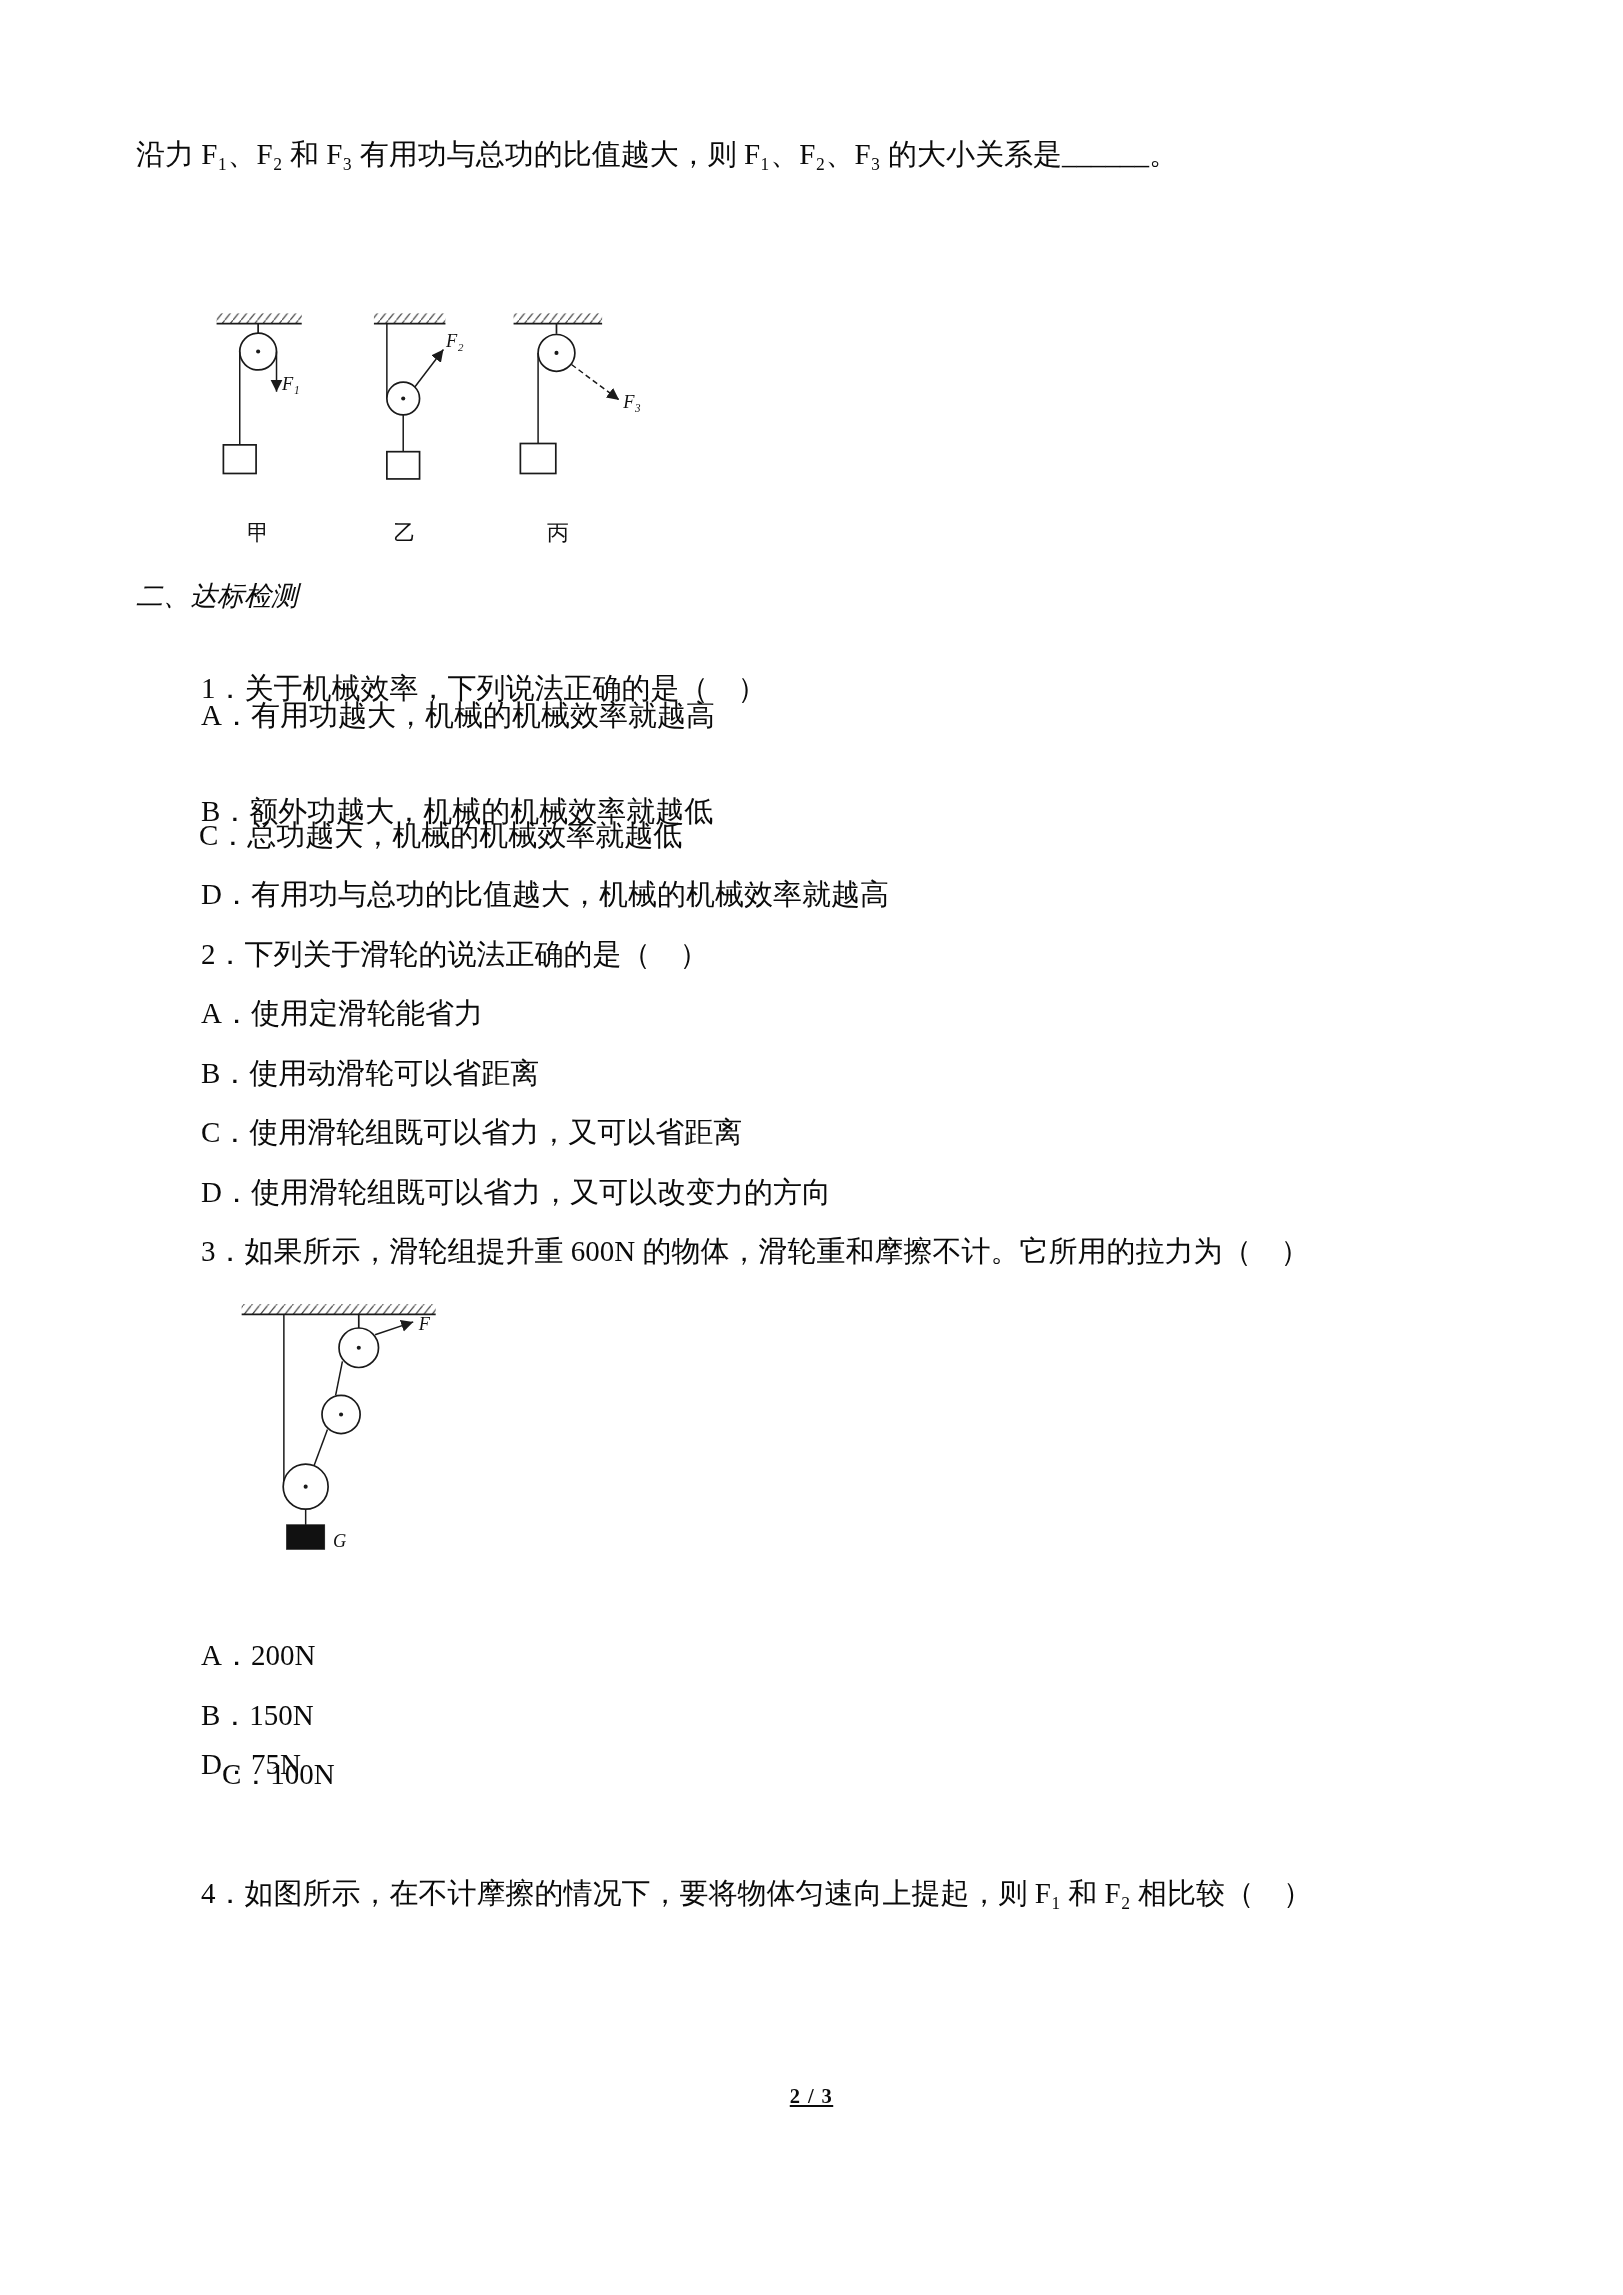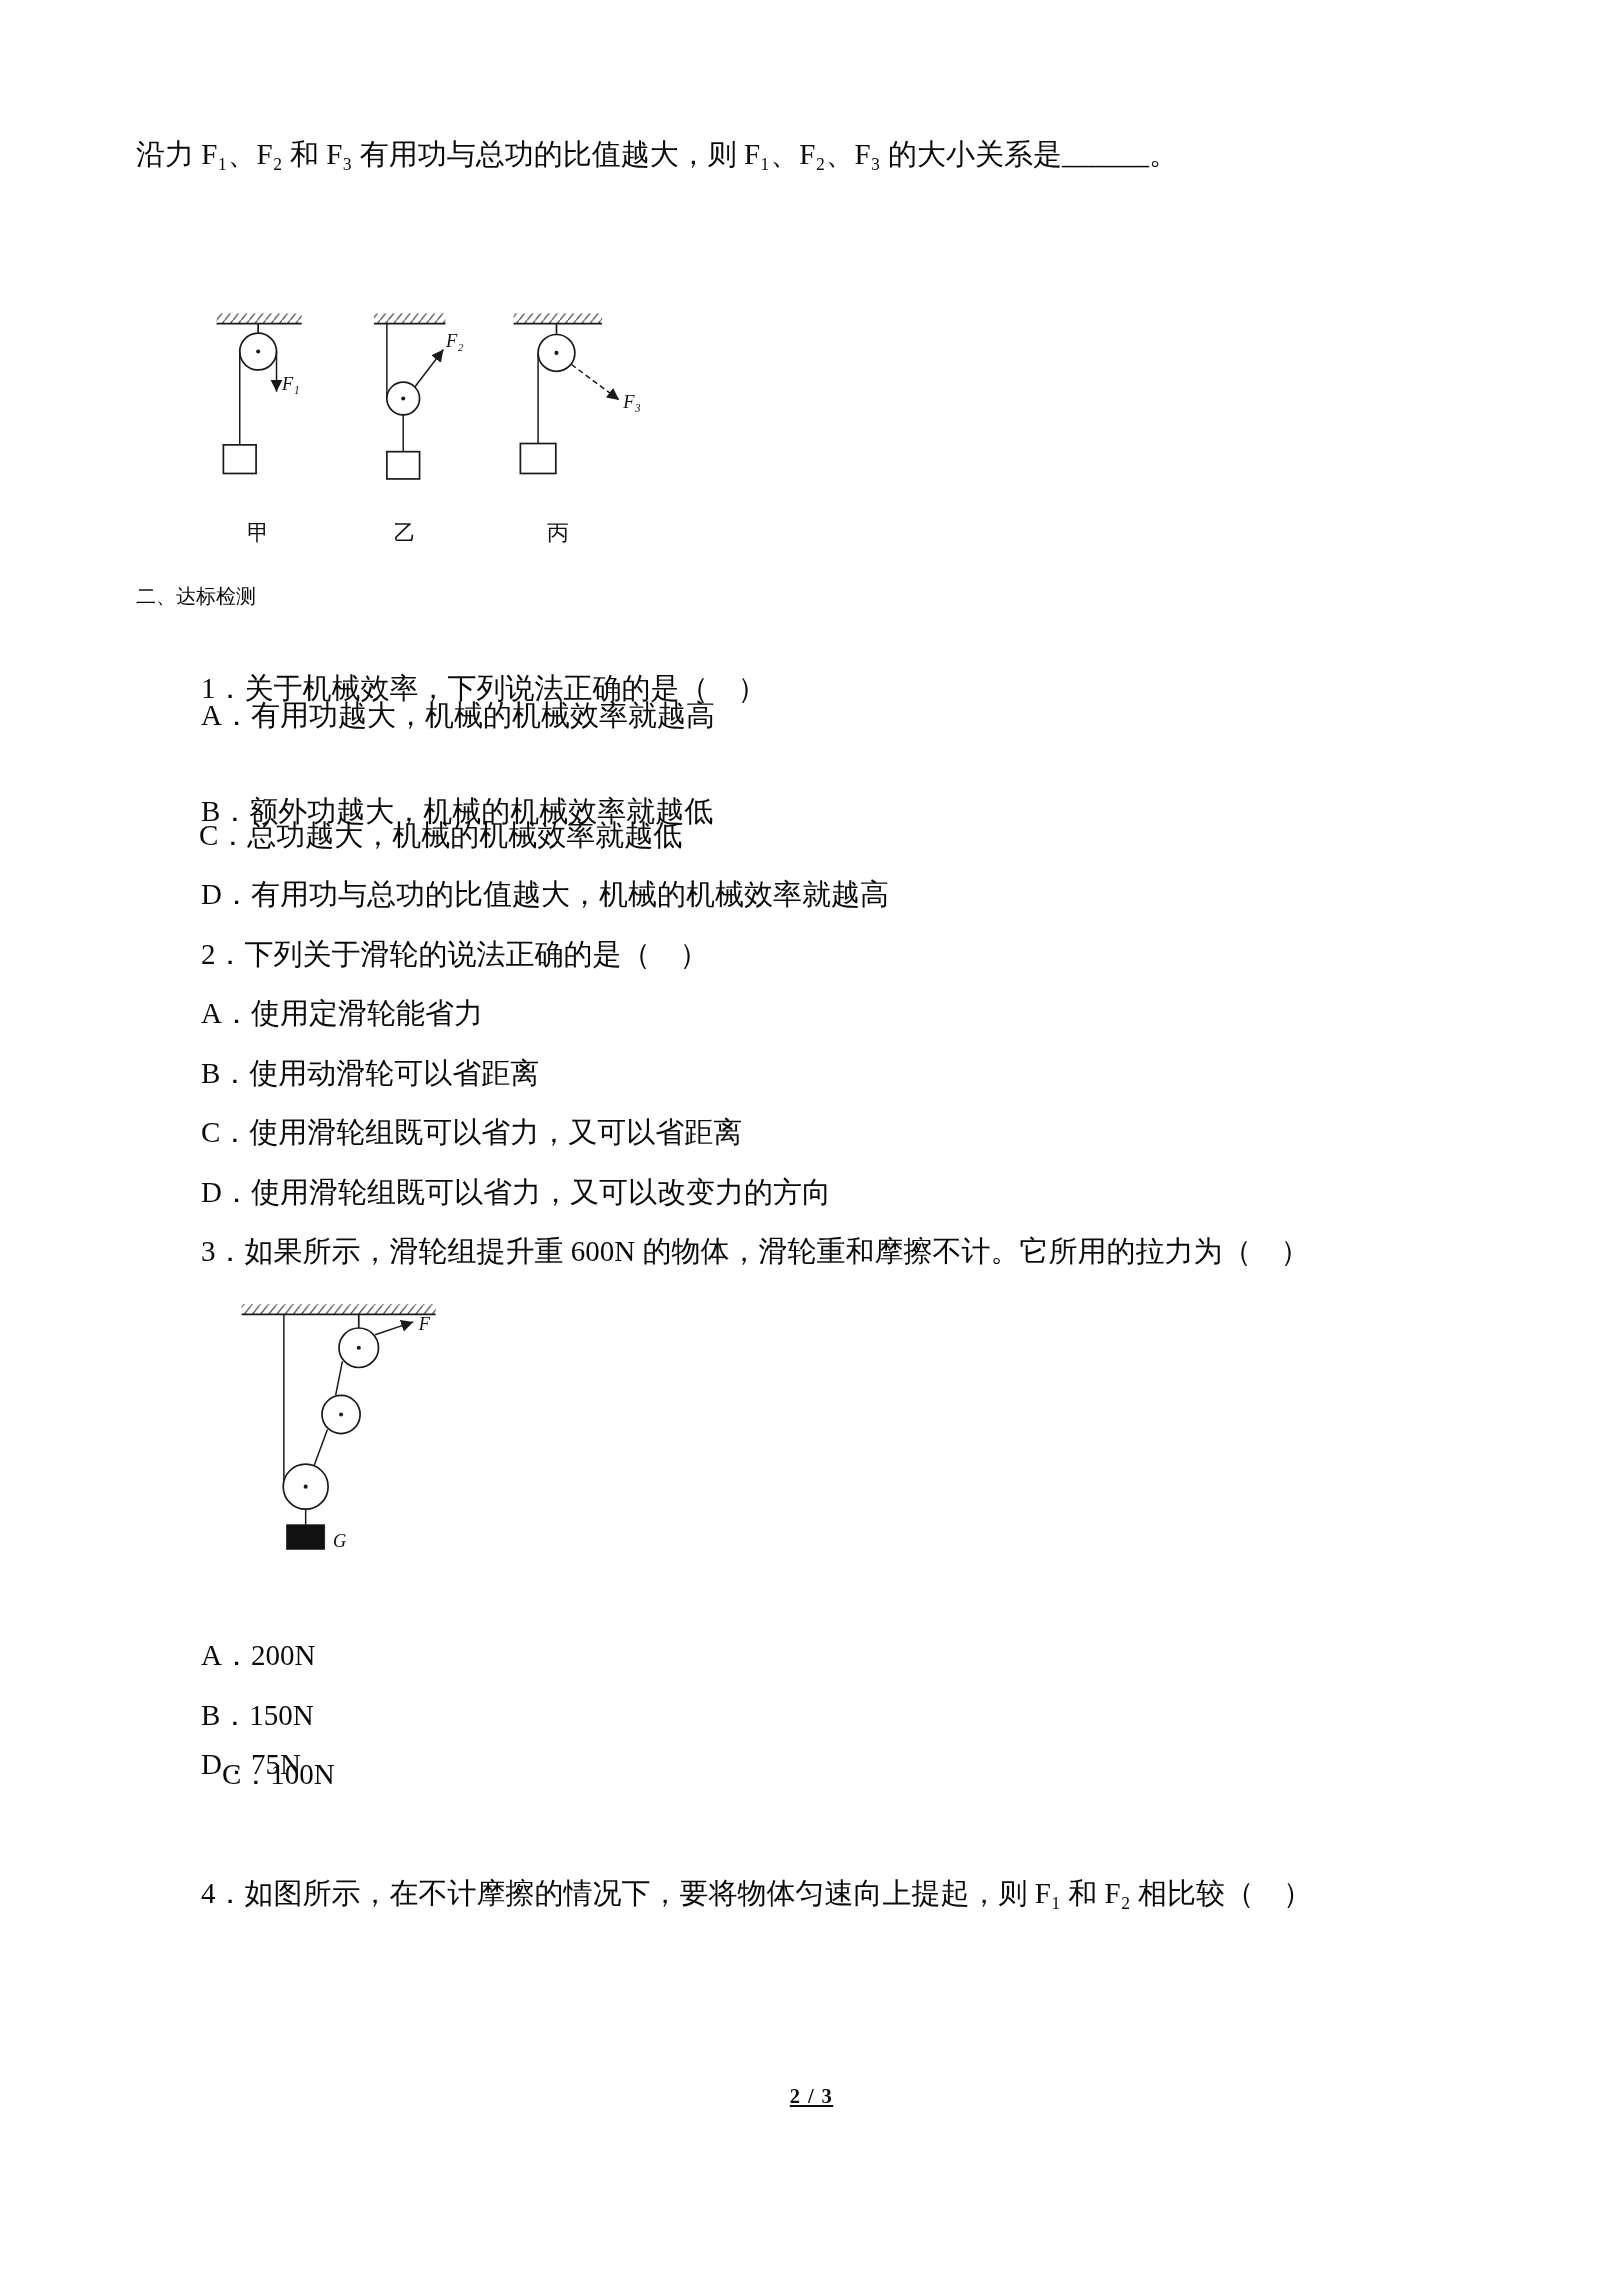--- a/index.html
+++ b/index.html
@@ -17,21 +17,21 @@
     font-size:29px;
     line-height:41px;
     white-space:nowrap;
   }
   .line.justified {
     white-space:normal;
     width:1289px;
     text-align:justify;
     text-align-last:justify;
   }
-  .section-title { font-size:20px; }
+  .section-title { font-size:27px;font-style:italic; }
   .footer {
     position:absolute;
     left:0; width:100%;
     text-align:center;
     font-size:20.5px;
     font-weight:bold;
     letter-spacing:1.4px;
     text-decoration:underline;
   }
   .fig { position:absolute; }

